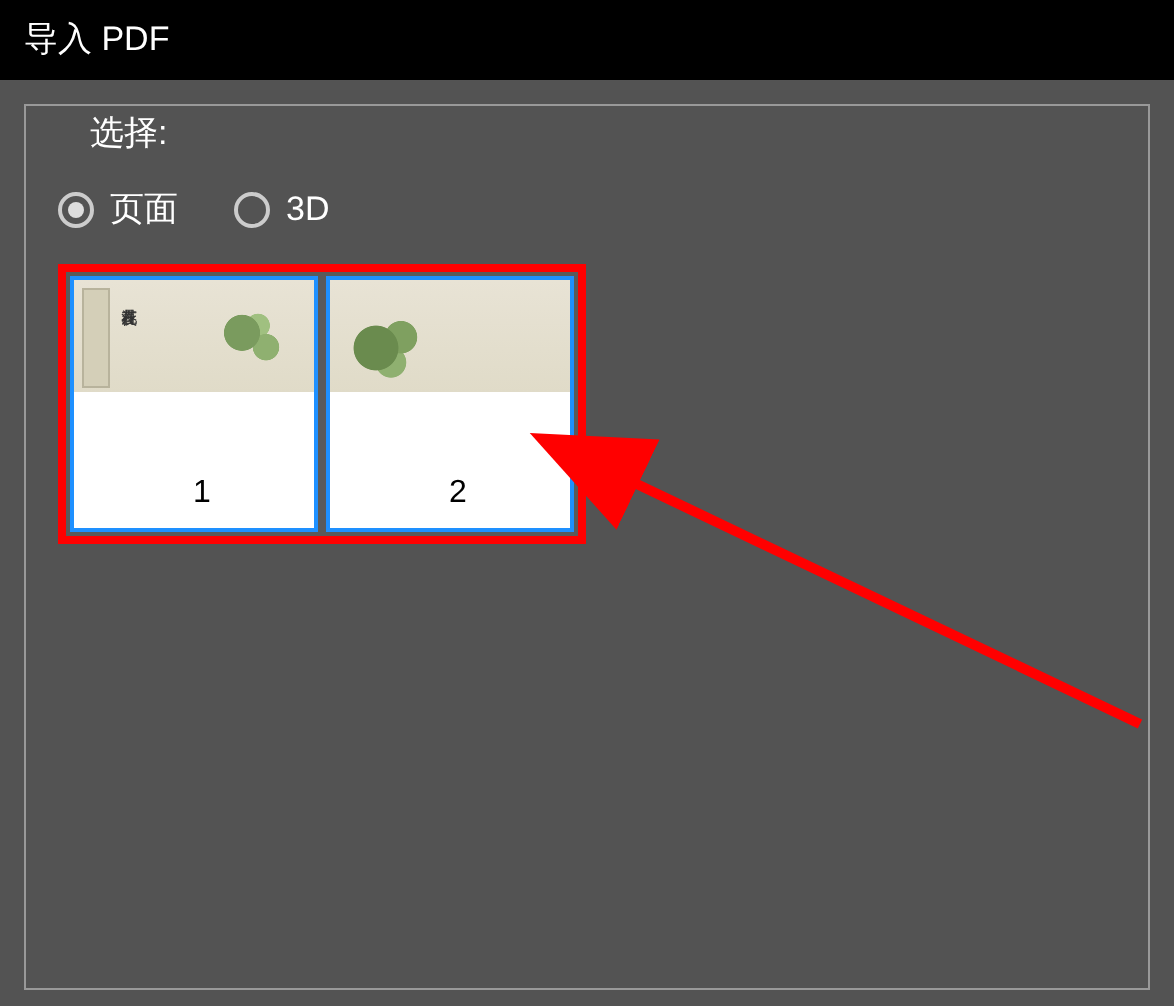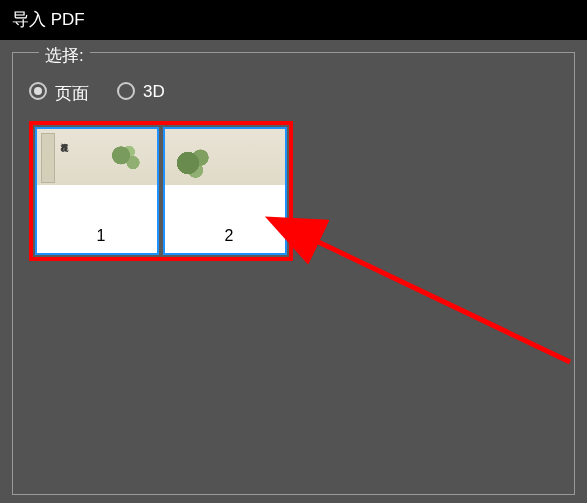--- a/index.html
+++ b/index.html
@@ -18,42 +18,42 @@
     }
     .title-bar {
       background: #000000;
       padding: 8px 12px;
       font-size: 17px;
       border-bottom: 1px solid #000;
     }
     .panel {
       margin: 12px;
       border: 1px solid #999;
-      padding: 2px 16px 16px 16px;
+      padding: 13px 16px 16px 16px;
       position: relative;
       height: calc(100% - 60px);
     }
     .panel-label {
       position: relative;
       top: -11px;
       left: 10px;
       background: #535353;
       padding: 0 6px;
       font-size: 17px;
       display: inline-block;
     }
     .radio-group {
       display: flex;
       gap: 28px;
       margin-top: 4px;
       margin-bottom: 16px;
     }
     .radio-item {
       display: flex;
-      align-items: flex-start;
+      align-items: center;
       gap: 8px;
       cursor: pointer;
     }
     .radio-circle {
       width: 18px;
       height: 18px;
       border: 2px solid #ccc;
       border-radius: 50%;
       display: flex;
       align-items: center;

